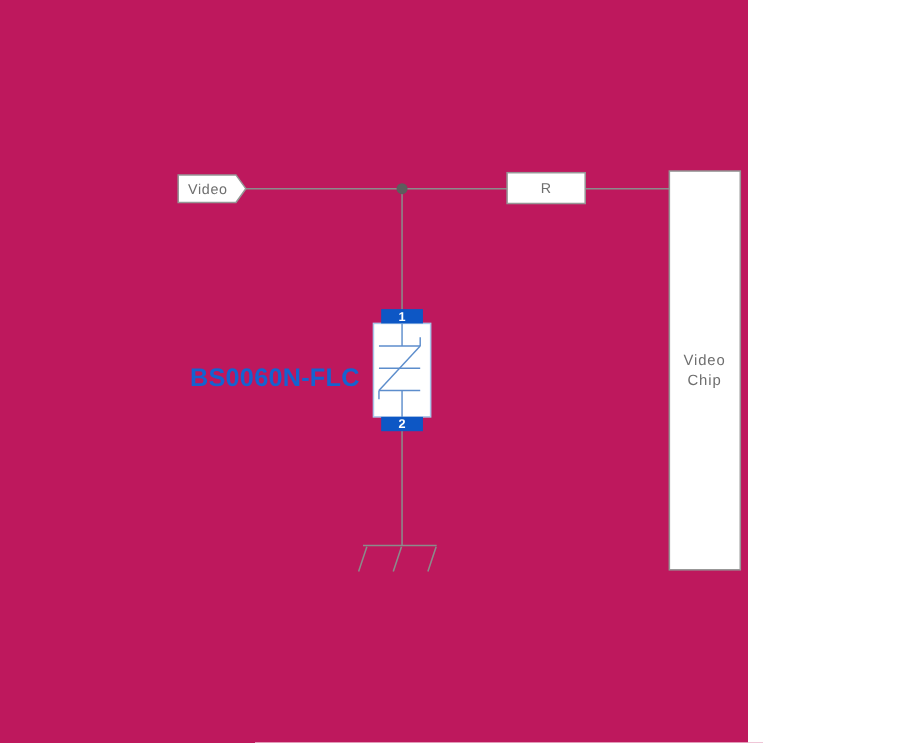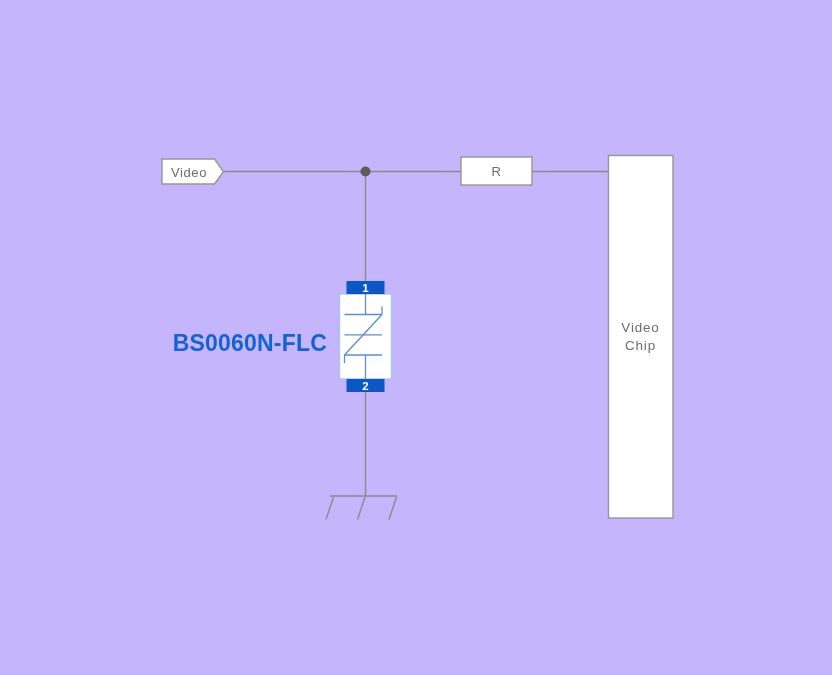--- a/index.html
+++ b/index.html
@@ -2,23 +2,23 @@
 <html><head>
 <meta charset="utf-8">
 <style>
   html, body {
     margin: 0;
     padding: 0;
     background: #ffffff;
   }
   .stage {
     position: relative;
-    width: 832px;
+    width: 680px;
     height: 675px;
-    background: #c4b5fd;
+    background: #be185d;
     overflow: hidden;
     font-family: "Liberation Sans", "DejaVu Sans", sans-serif;
   }
   .stage svg {
     position: absolute;
     left: 0;
     top: 0;
   }
   text {
     font-family: "Liberation Sans", "DejaVu Sans", sans-serif;

